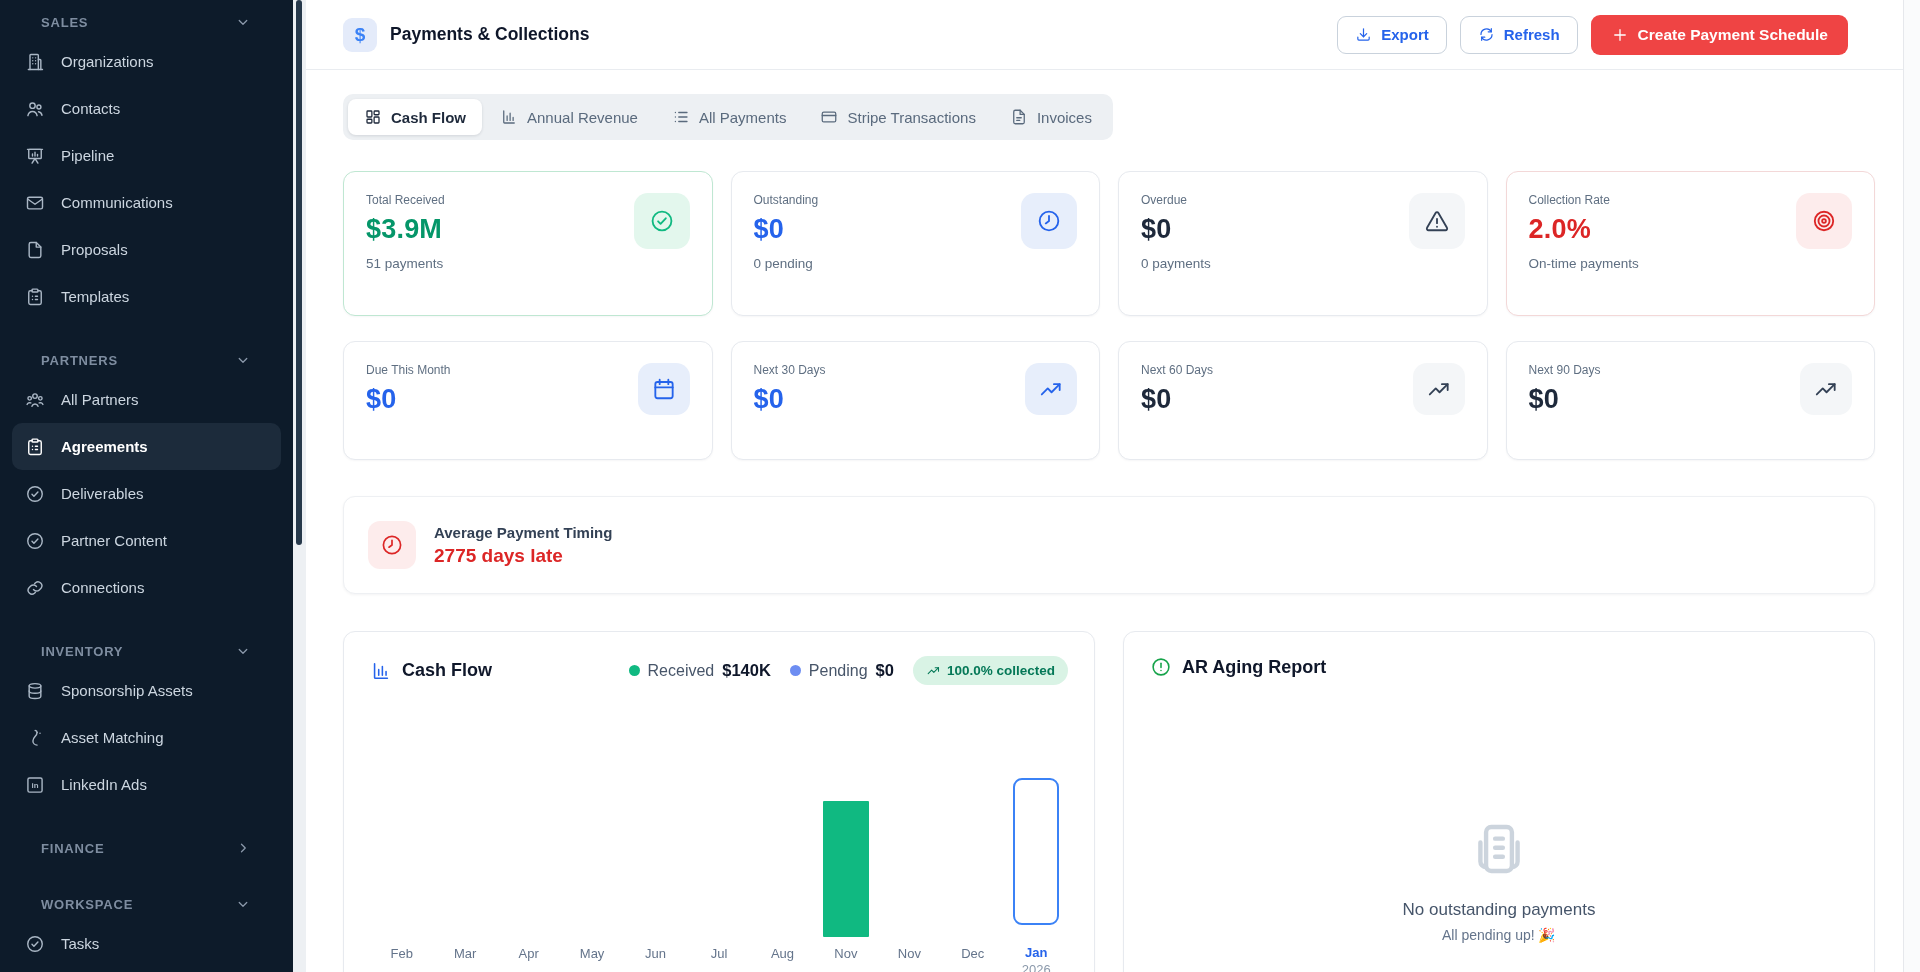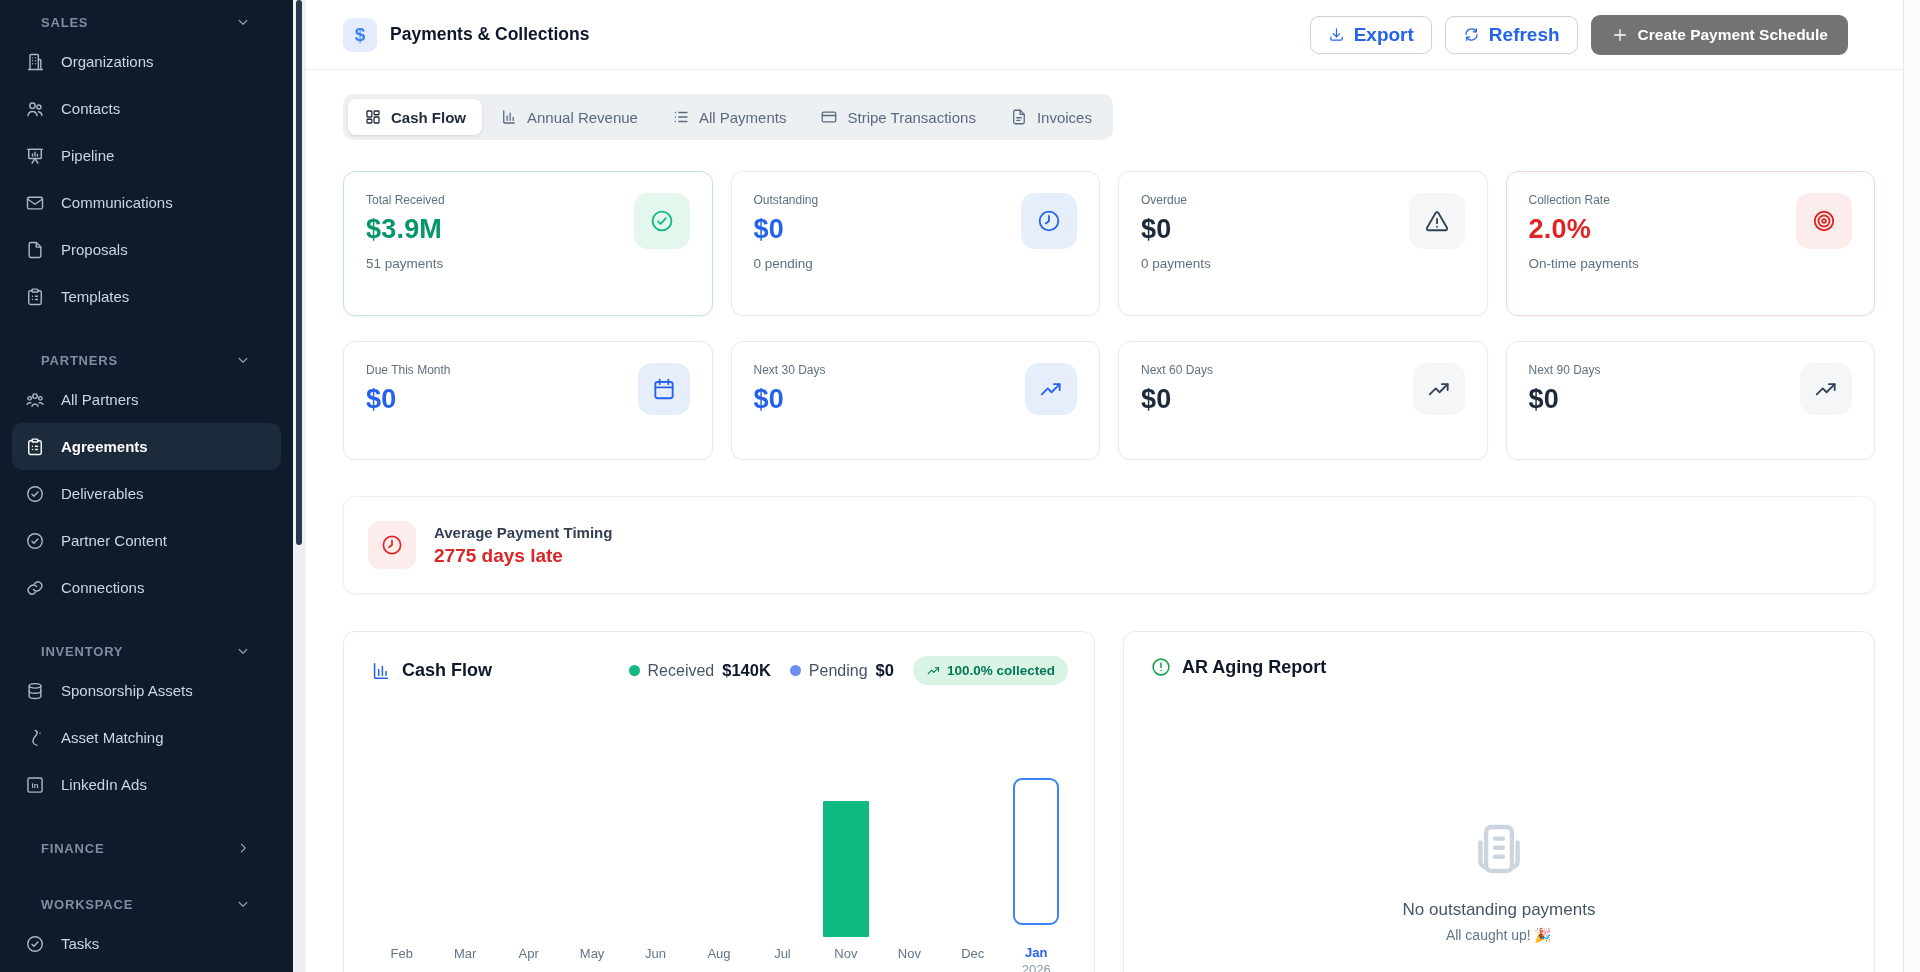--- a/index.html
+++ b/index.html
@@ -20,23 +20,23 @@
   .sidebar-gutter { position:absolute; left:293px; top:0; width:13px; height:972px; background:#edf0f3; }
   .sidebar-thumb { position:absolute; left:3px; top:0; width:6px; height:545px; background:#27394b; border-radius:3px; }
 
   
   .main { position:absolute; left:306px; top:0; width:1597px; height:972px; background:#ffffff; }
   .topbar { height:70px; display:flex; align-items:center; padding:0 55px 0 37px; border-bottom:1px solid #e9ecf0; }
   .title-wrap { display:flex; align-items:center; gap:13px; }
   .title-badge { width:34px; height:34px; border-radius:9px; background:#e4ebfa; color:#3b82f6; font-size:19px; font-weight:700; display:flex; align-items:center; justify-content:center; }
   .page-title { font-size:17.5px; font-weight:700; color:#0f172a; }
   .topbar-actions { margin-left:auto; display:flex; align-items:center; gap:13px; }
-  .btn { display:flex; align-items:center; gap:9px; height:38px; padding:0 17px; border-radius:9px; background:#fff; border:1.5px solid #c9d2dc; color:#2563eb; font-size:19px; font-weight:600; cursor:pointer; font-family:inherit; }
+  .btn { display:flex; align-items:center; gap:9px; height:38px; padding:0 17px; border-radius:9px; background:#fff; border:1.5px solid #c9d2dc; color:#2563eb; font-size:15px; font-weight:600; cursor:pointer; font-family:inherit; }
   .btn .ic { width:17px; height:17px; }
-  .btn-primary { height:40px; padding:0 20px; background:#737373; border:none; color:#ffffff; font-size:15.5px; }
+  .btn-primary { height:40px; padding:0 20px; background:#ef4444; border:none; color:#ffffff; font-size:15.5px; }
   .btn-primary .ic { width:18px; height:18px; }
 
   .content { padding:24px 28px 0 37px; }
 
   
   .tabbar { display:inline-flex; background:#edf0f3; border-radius:10px; padding:5px; gap:2px; margin-bottom:31px; }
   .tab { display:flex; align-items:center; gap:9px; padding:9px 16px; border-radius:8px; font-size:15px; font-weight:500; color:#5a6a7d; cursor:pointer; }
   .tab .ic { width:18px; height:18px; }
   .tab.active { background:#ffffff; color:#1e293b; font-weight:700; box-shadow:0 1px 3px rgba(16,24,40,.12); }
 
@@ -574,24 +574,24 @@
               <div class="chart-slot">
                 <div class="slot-label">Apr</div>
               </div>
               <div class="chart-slot">
                 <div class="slot-label">May</div>
               </div>
               <div class="chart-slot">
                 <div class="slot-label">Jun</div>
               </div>
               <div class="chart-slot">
+                <div class="slot-label">Jul</div>
+              </div>
+              <div class="chart-slot">
                 <div class="slot-label">Aug</div>
-              </div>
-              <div class="chart-slot">
-                <div class="slot-label">Jul</div>
               </div>
               <div class="chart-slot">
                 <div class="bar" style="height: 136px; background: rgb(16, 185, 129);"></div>
                 <div class="slot-label">Nov</div>
               </div>
               <div class="chart-slot">
                 <div class="slot-label">Nov</div>
               </div>
               <div class="chart-slot">
                 <div class="slot-label">Dec</div>
@@ -622,21 +622,21 @@
           <div class="ar-empty">
             <span class="ic">
                 <svg viewBox="0 0 24 24" fill="none" stroke="currentColor" stroke-width="1.7" stroke-linecap="round" stroke-linejoin="round">
                   <rect x="7" y="3.5" width="10" height="17" rx="2"></rect>
                   <path d="M10.5 8h3M10.5 11.5h3M10.5 15h3"></path>
                   <path d="M4.8 9.5v7.3a2.2 2.2 0 0 0 2.2 2.2"></path>
                   <path d="M19.2 9.5v7.3a2.2 2.2 0 0 1-2.2 2.2"></path>
                 </svg>
               </span>
             <div class="ar-empty-title">No outstanding payments</div>
-            <div class="ar-empty-sub">All caught up! 🎉</div>
+            <div class="ar-empty-sub">All pending up! 🎉</div>
           </div>
         </section>
 
       </div>
     </div>
   </main>
 
   <div class="win-scrollbar"></div>
 </div>
 

